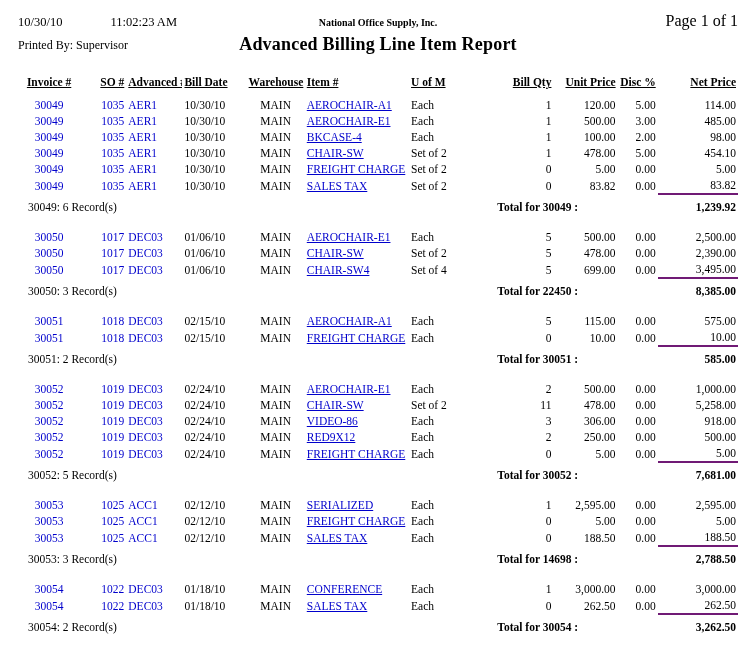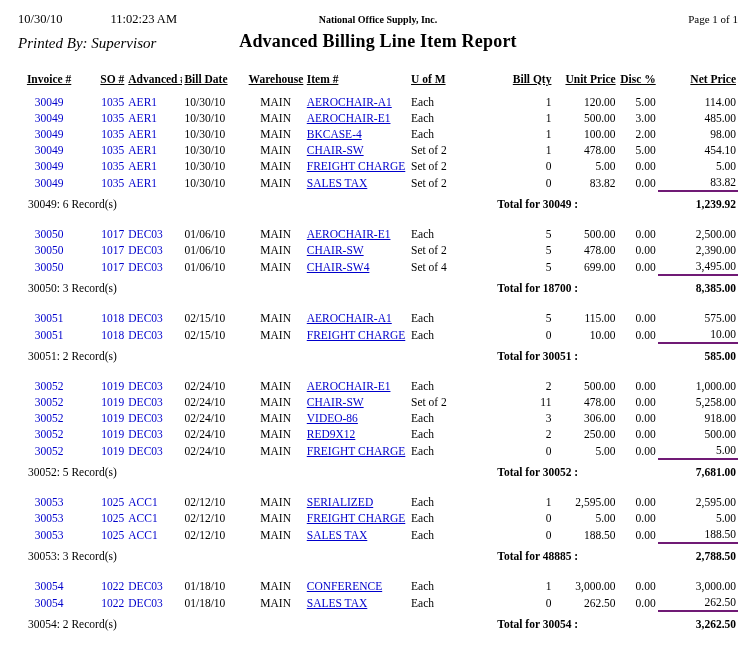--- a/index.html
+++ b/index.html
@@ -11,24 +11,24 @@
     font-family: "Liberation Serif", "DejaVu Serif", serif;
     overflow: hidden;
   }
   .page { width: 754px; height: 650px; padding: 12px 16px 0 18px; }
 
   
   .hdr-row1 { display: flex; align-items: baseline; font-size: 12.5px; }
   .hdr-left  { width: 240px; white-space: nowrap; }
   .hdr-time  { margin-left: 48px; }
   .hdr-company { flex: 1; text-align: center; font-weight: 700; font-size: 10px; white-space: nowrap; }
-  .hdr-right { width: 240px; text-align: right; font-size: 11px; }
+  .hdr-right { width: 240px; text-align: right; font-size: 16px; }
 
   .hdr-row2 { position: relative; margin-top: 4px; height: 26px; }
-  .printed-by { position: absolute; left: 0; top: 4px; font-size: 15px; font-style: italic; }
+  .printed-by { position: absolute; left: 0; top: 4px; font-size: 12px; }
   .report-title { text-align: center; font-weight: 700; font-size: 18px; letter-spacing: .2px; }
 
   
   table.report {
     width: 720px; margin: 16px auto 16px;
     border-collapse: collapse; table-layout: fixed;
     font-size: 11.5px;
   }
   th { font-weight: 700; padding: 0 2px 9px 2px; white-space: nowrap; overflow: hidden; }
   th .u { text-decoration: underline; }
@@ -231,21 +231,21 @@
     <td class="a-l"><span class="item-link">CHAIR-SW4</span></td>
     <td class="a-l">Set of 4</td>
     <td class="a-r">5</td>
     <td class="a-r">699.00</td>
     <td class="a-r">0.00</td>
     <td class="a-r">3,495.00</td>
   </tr>
 
   <tr class="group-footer">
     <td colspan="7" class="a-l footer-left"><span class="records">30050: 3 Record(s)</span></td>
-    <td colspan="3" class="total-label">Total for 18700 :</td>
+    <td colspan="3" class="total-label">Total for 22450 :</td>
     <td class="total-value a-r">8,385.00</td>
   </tr>
 
   <tr class="spacer">
           <td colspan="11"></td>
         </tr>
 
   <tr class="data-row">
     <td class="a-c"><span class="link">30051</span></td>
     <td class="a-r"><span class="link">1018</span></td>
@@ -401,21 +401,21 @@
     <td class="a-l"><span class="item-link">SALES TAX</span></td>
     <td class="a-l">Each</td>
     <td class="a-r">0</td>
     <td class="a-r">188.50</td>
     <td class="a-r">0.00</td>
     <td class="a-r">188.50</td>
   </tr>
 
   <tr class="group-footer">
     <td colspan="7" class="a-l footer-left"><span class="records">30053: 3 Record(s)</span></td>
-    <td colspan="3" class="total-label">Total for 48885 :</td>
+    <td colspan="3" class="total-label">Total for 14698 :</td>
     <td class="total-value a-r">2,788.50</td>
   </tr>
 
   <tr class="spacer">
           <td colspan="11"></td>
         </tr>
 
   <tr class="data-row">
     <td class="a-c"><span class="link">30054</span></td>
     <td class="a-r"><span class="link">1022</span></td>

